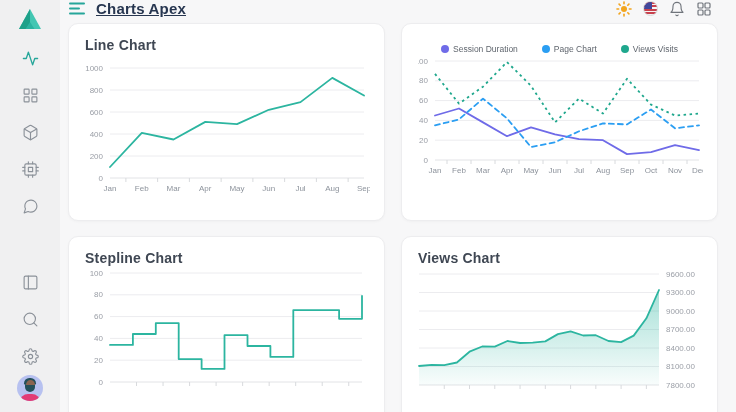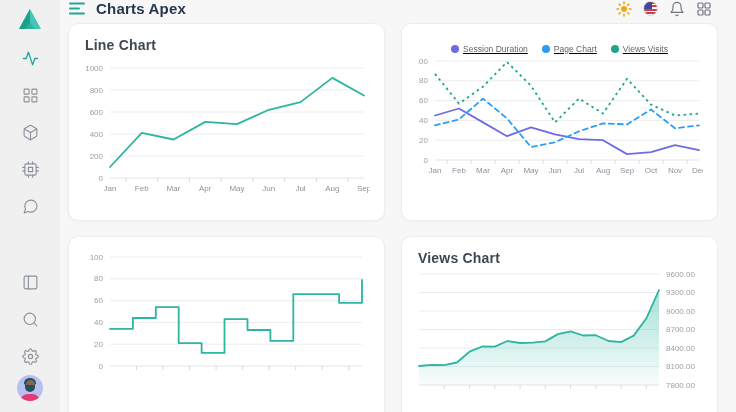--- a/index.html
+++ b/index.html
@@ -21,37 +21,37 @@
   .spacer { flex:1; }
   .avatar { margin-top:10px; width:26px; height:26px; border-radius:50%; background:#b7c1f0; position:relative; overflow:hidden; cursor:pointer; }
   .av-hair { position:absolute; top:3px; left:7px; width:12px; height:7px; border-radius:6px 6px 2px 2px; background:#24505a; }
   .av-head { position:absolute; top:5px; left:8.5px; width:9px; height:10px; border-radius:50%; background:#8a6450; }
   .av-beard { position:absolute; top:10px; left:8px; width:10px; height:7px; border-radius:0 0 5px 5px; background:#24505a; }
   .av-shirt { position:absolute; bottom:-3px; left:3px; width:20px; height:10px; border-radius:8px 8px 0 0; background:#e23a76; }
   
   .right-col { flex:1; display:flex; flex-direction:column; }
   .header { height:36px; display:flex; align-items:center; padding:0 24px 0 9px; }
   .hamburger { cursor:pointer; display:flex; }
-  .app-title { margin-left:11px; font-size:15px; font-weight:700; color:#273650; letter-spacing:.2px; }
+  .app-title { margin-left:11px; font-size:15px; font-weight:700; color:#273650; letter-spacing:.2px;text-decoration:underline; }
   .header-actions { margin-left:auto; display:flex; align-items:center; gap:11px; }
   .h-icon { width:16px; height:16px; cursor:pointer; display:flex; align-items:center; justify-content:center; }
   .h-icon svg { width:16px; height:16px; }
   .flag { width:15px; height:15px; border-radius:50%; overflow:hidden; position:relative;
     background:repeating-linear-gradient(180deg,#c8414d 0 1.7px,#f5f5f5 1.7px 3.4px); border:0.5px solid #d9d9d9;}
   .flag .canton { position:absolute; top:0; left:0; width:8px; height:7px; background:#41479b; }
   
   .main { padding:6px 18px 0 8px; display:grid; grid-template-columns:1fr 1fr; gap:15px 16px; }
   .card {
     background:#fff; border:1px solid #ededef; border-radius:10px;
     box-shadow:0 1px 3px rgba(0,0,0,.03); height:198px; padding:13px 16px; overflow:hidden;
   }
   .card-title { font-size:14px; font-weight:700; color:#3f4753; letter-spacing:.2px; }
   .chart { display:block; }
   .mt3 { margin-top:3px; } .mt2 { margin-top:2px; }
-  .legend { display:flex; justify-content:center; align-items:center; gap:14px; height:12px; margin-top:6px;text-decoration:underline; }
+  .legend { display:flex; justify-content:center; align-items:center; gap:24px; height:12px; margin-top:6px; }
   .legend-item { display:flex; align-items:center; gap:4px; cursor:pointer; }
   .legend-dot { width:8px; height:8px; border-radius:50%; }
   .legend-label { font-size:8.5px; color:#60666e; }
   svg text { font-family:"Liberation Sans", sans-serif; }
 </style>
 </head>
 <body>
 
 <aside class="sidebar">
   <svg class="logo" viewBox="0 0 24 22">
@@ -262,20 +262,21 @@
           <text x="233" y="118" font-size="8" fill="#8d939c" text-anchor="middle">Oct</text>
           <text x="257" y="118" font-size="8" fill="#8d939c" text-anchor="middle">Nov</text>
           <text x="281" y="118" font-size="8" fill="#8d939c" text-anchor="middle">Dec</text>
           <path d="M17.0 60.5 L41.0 53.5 L65.0 67.4 L89.0 81.2 L113.0 72.3 L137.0 79.3 L161.0 84.2 L185.0 85.2 L209.0 99.1 L233.0 97.1 L257.0 90.1 L281.0 95.1" fill="none" stroke="#6f6be8" stroke-width="1.8" stroke-linejoin="round" stroke-linecap="round"></path>
           <path d="M17.0 70.4 L41.0 64.4 L65.0 43.6 L89.0 63.4 L113.0 92.1 L137.0 87.2 L161.0 76.3 L185.0 68.4 L209.0 69.4 L233.0 54.5 L257.0 73.3 L281.0 70.4" fill="none" stroke="#2b9ef2" stroke-width="1.8" stroke-linejoin="round" stroke-linecap="round" stroke-dasharray="5 4"></path>
           <path d="M17.0 18.9 L41.0 48.6 L65.0 31.7 L89.0 7.0 L113.0 30.8 L137.0 67.4 L161.0 43.6 L185.0 58.5 L209.0 23.8 L233.0 49.6 L257.0 60.5 L281.0 58.5" fill="none" stroke="#1fa78d" stroke-width="1.8" stroke-linejoin="round" stroke-linecap="butt" stroke-dasharray="2.5 3.5"></path>
         </svg>
     </section>
 
     <section class="card">
+      <div class="card-title">Stepline Chart</div>
       <svg id="chart2" class="chart mt2" width="285" height="150">
           <text x="18" y="116.6" font-size="8" fill="#9a9ea6" text-anchor="end">0</text>
           <line x1="25" x2="277" y1="92.2" y2="92.2" stroke="#ececef" stroke-width="1"></line>
           <text x="18" y="94.8" font-size="8" fill="#9a9ea6" text-anchor="end">20</text>
           <line x1="25" x2="277" y1="70.39999999999999" y2="70.39999999999999" stroke="#ececef" stroke-width="1"></line>
           <text x="18" y="72.99999999999999" font-size="8" fill="#9a9ea6" text-anchor="end">40</text>
           <line x1="25" x2="277" y1="48.6" y2="48.6" stroke="#ececef" stroke-width="1"></line>
           <text x="18" y="51.2" font-size="8" fill="#9a9ea6" text-anchor="end">60</text>
           <line x1="25" x2="277" y1="26.799999999999994" y2="26.799999999999994" stroke="#ececef" stroke-width="1"></line>
           <text x="18" y="29.399999999999995" font-size="8" fill="#9a9ea6" text-anchor="end">80</text>

